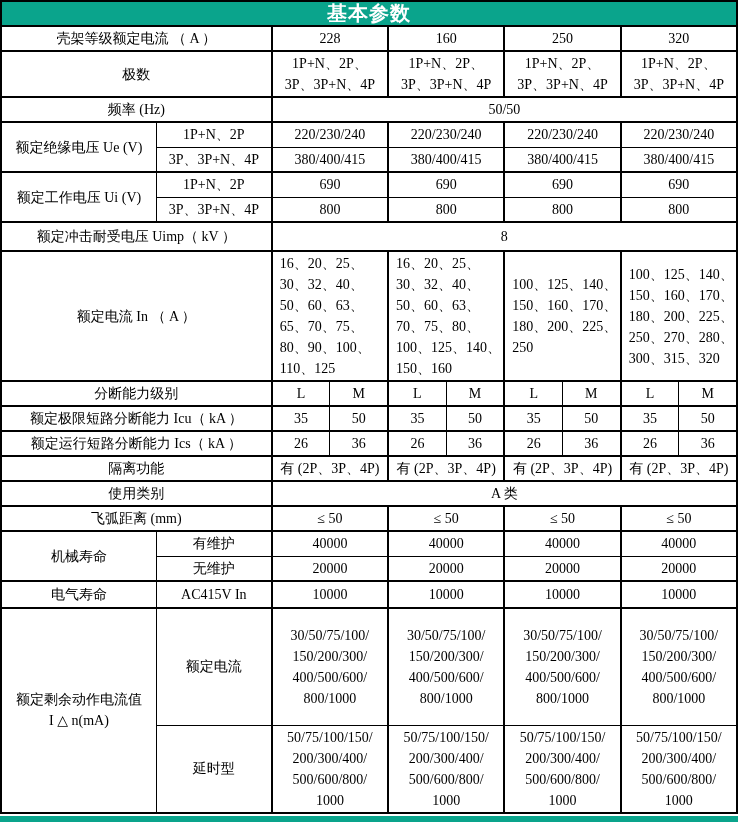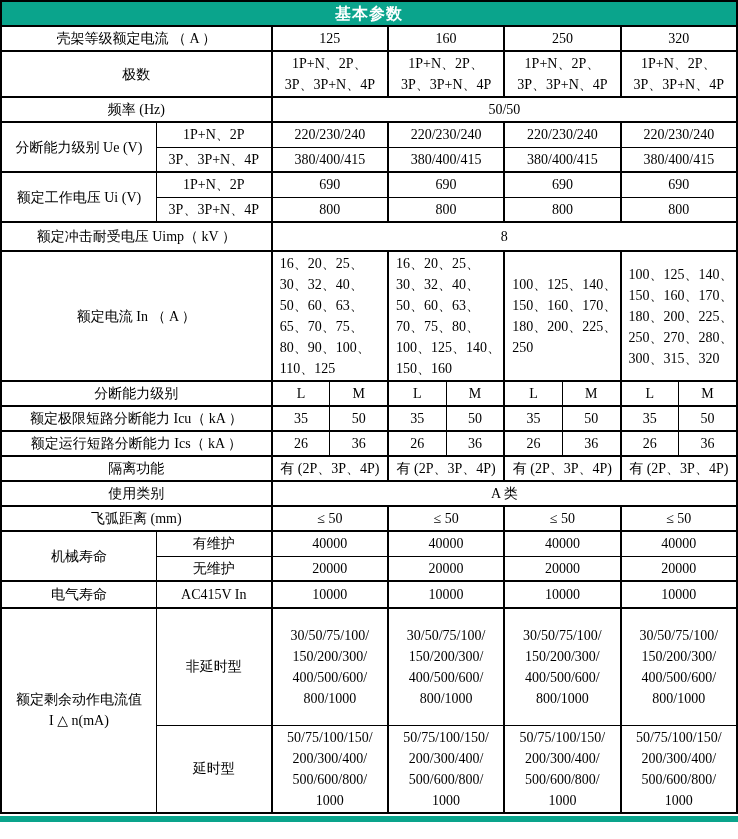--- a/index.html
+++ b/index.html
@@ -21,21 +21,21 @@
     overflow:hidden;
   }
   
   tr.gt > td{border-top:2px solid #000;}
   
   td.bl{border-left:2px solid #000;}
   tr.hdr td{
     background:#0aa48c;
     color:#ffffff;
     font-weight:bold;
-    font-size:16px;
+    font-size:20px;
     letter-spacing:1px;
     border:1px solid #000;
   }
   td.list{text-align:left;padding-left:7px;}
   .bottom-bar{width:738px;height:6px;background:#0aa48c;margin-top:2px;}
 </style>
 </head>
 <body>
 
 <div class="page">
@@ -53,21 +53,21 @@
         <col style="width:58px">
     </colgroup>
 
     <tbody>
         <tr class="hdr" style="height:25px">
       <td colspan="10">基本参数</td>
     </tr>
 
     <tr class="gt" style="height:25px">
       <td colspan="2">壳架等级额定电流 （ A ）</td>
-      <td colspan="2" class="bl">125</td>
+      <td colspan="2" class="bl">228</td>
       <td colspan="2" class="bl">160</td>
       <td colspan="2" class="bl">250</td>
       <td colspan="2" class="bl">320</td>
     </tr>
 
     <tr class="gt" style="height:42px">
       <td colspan="2">极数</td>
       <td colspan="2" class="bl">1P+N、2P、
 3P、3P+N、4P</td>
       <td colspan="2" class="bl">1P+N、2P、
@@ -77,21 +77,21 @@
       <td colspan="2" class="bl">1P+N、2P、
 3P、3P+N、4P</td>
     </tr>
 
     <tr class="gt" style="height:25px">
       <td colspan="2">频率 (Hz)</td>
       <td colspan="8" class="bl">50/50</td>
     </tr>
 
     <tr class="gt" style="height:25px">
-      <td rowspan="2">分断能力级别 Ue (V)</td>
+      <td rowspan="2">额定绝缘电压 Ue (V)</td>
       <td>1P+N、2P</td>
       <td colspan="2" class="bl">220/230/240</td>
       <td colspan="2" class="bl">220/230/240</td>
       <td colspan="2" class="bl">220/230/240</td>
       <td colspan="2" class="bl">220/230/240</td>
     </tr>
     <tr style="height:25px">
       <td>3P、3P+N、4P</td>
       <td colspan="2" class="bl">380/400/415</td>
       <td colspan="2" class="bl">380/400/415</td>
@@ -223,21 +223,21 @@
       <td>AC415V In</td>
       <td colspan="2" class="bl">10000</td>
       <td colspan="2" class="bl">10000</td>
       <td colspan="2" class="bl">10000</td>
       <td colspan="2" class="bl">10000</td>
     </tr>
 
     <tr class="gt" style="height:117px">
       <td rowspan="2">额定剩余动作电流值
 I △ n(mA)</td>
-      <td>非延时型</td>
+      <td>额定电流</td>
       <td colspan="2" class="bl">30/50/75/100/
 150/200/300/
 400/500/600/
 800/1000</td>
       <td colspan="2" class="bl">30/50/75/100/
 150/200/300/
 400/500/600/
 800/1000</td>
       <td colspan="2" class="bl">30/50/75/100/
 150/200/300/

